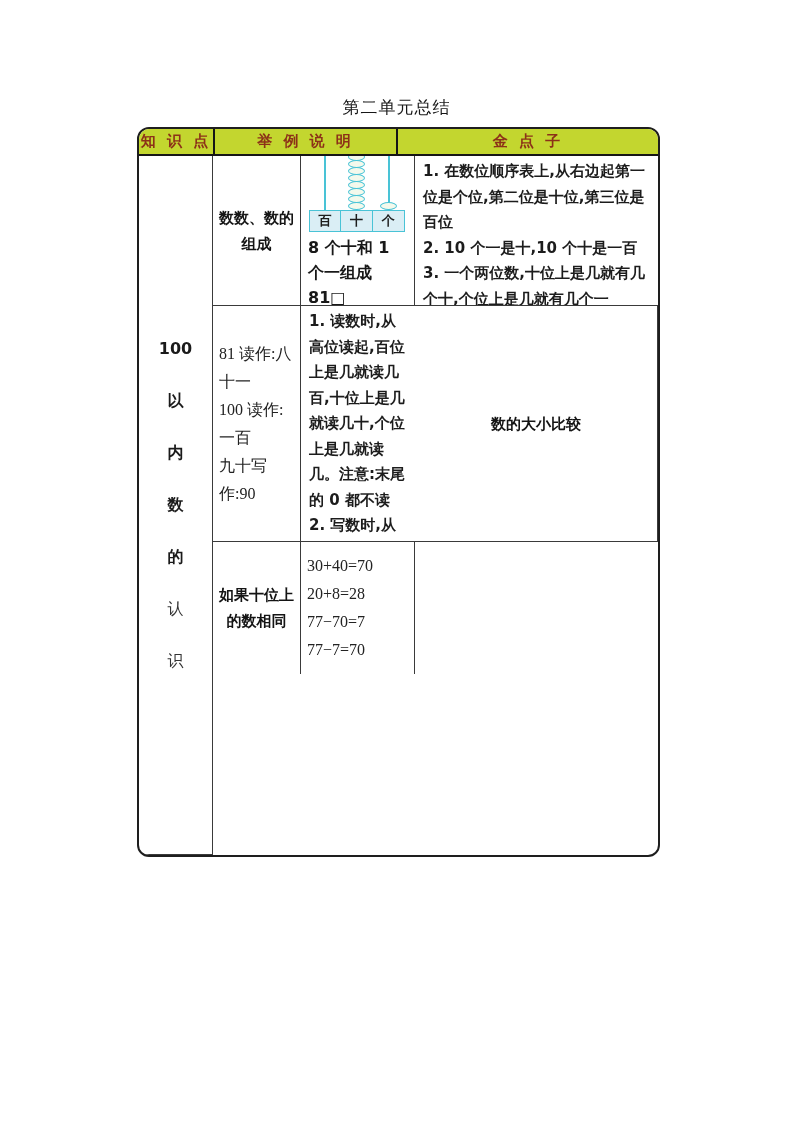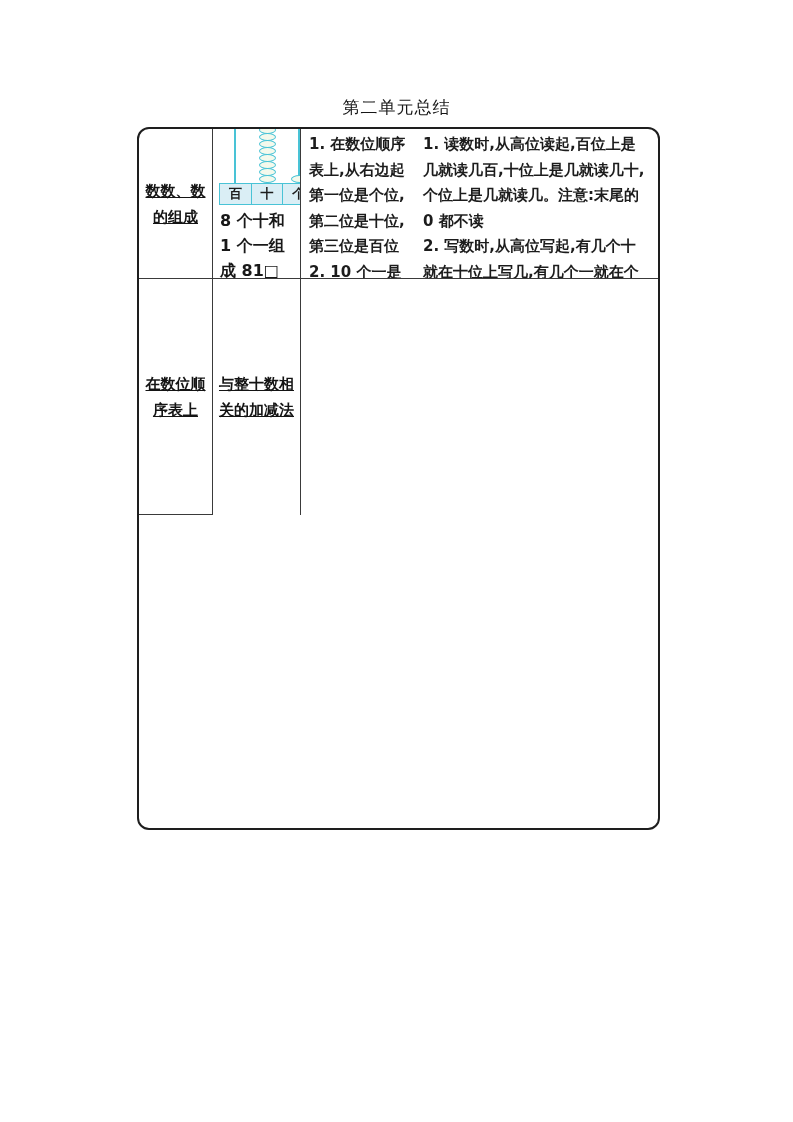--- a/index.html
+++ b/index.html
@@ -36,21 +36,21 @@
     grid-template-rows:150px 236px 132px 181px;
   }
   .cell{box-sizing:border-box;border-right:1.5px solid #3a3a3a;border-bottom:1.5px solid #3a3a3a;overflow:hidden;}
   .no-right{border-right:none;}
   .no-bottom{border-bottom:none;}
   .knowledge-cell{grid-row:1/5;display:flex;align-items:center;justify-content:center;}
   .kv{text-align:center;font-size:16px;line-height:26px;font-weight:700;color:#1a1a1a;white-space:pre-line;}
   .kv .light{font-weight:400;color:#333;}
   .category-cell{
     display:flex;align-items:center;justify-content:center;text-align:center;
-    font-weight:700;font-size:15px;line-height:26px;padding:0 5px;color:#141414;text-decoration:underline;
+    font-weight:700;font-size:15px;line-height:26px;padding:0 5px;color:#141414;
   }
   .example-cell{
     display:flex;flex-direction:column;justify-content:center;
     padding:3px 6px;
     font-family:"Liberation Serif","DejaVu Serif",serif;
     font-size:16px;line-height:28px;color:#222;
   }
   .example-text{white-space:pre-line;}
   .tips-cell{
     padding:3px 8px 2px 8px;font-size:15px;line-height:25.5px;
@@ -81,23 +81,39 @@
 </style>
 </head>
 <body>
 
 <div class="page">
 
   <div class="title">第二单元总结</div>
 
   <div class="sheet">
 
+    <div class="header-row">
+      <div class="header-cell hc1">知 识 点</div>
+      <div class="header-cell hc2">举 例 说 明</div>
+      <div class="header-cell hc3">金 点 子</div>
+    </div>
 
     <div class="body-grid">
 
+      <div class="cell knowledge-cell">
+        <div class="kv">
+          <div>100</div>
+          <div>以</div>
+          <div>内</div>
+          <div>数</div>
+          <div>的</div>
+          <div class="light">认</div>
+          <div class="light">识</div>
+        </div>
+      </div>
 
       <div class="cell category-cell">数数、数的组成</div>
       <div class="cell example-cell">
         <div class="abacus">
           <div class="rods">
             <div class="rod" style="left:15px"></div>
             <div class="rod" style="left:47px"></div>
             <div class="rod" style="left:79px"></div>
           <div class="bead" style="left: 39.5px; bottom: 0px;"></div>
               <div class="bead" style="left: 39.5px; bottom: 7px;"></div>
@@ -116,24 +132,35 @@
           </div>
         </div>
         <div class="caption">8 个十和 1 个一组成 81□</div>
       </div>
       <div class="cell tips-cell no-right">
         <div class="tips-text">1. 在数位顺序表上,从右边起第一位是个位,第二位是十位,第三位是百位
 2. 10 个一是十,10 个十是一百
 3. 一个两位数,十位上是几就有几个十,个位上是几就有几个一</div>
       </div>
 
+      <div class="cell example-cell">
+        <div class="example-text">81 读作:八十一
+100 读作:一百
+九十写作:90</div>
+      </div>
       <div class="cell tips-cell no-right">
         <div class="tips-text">1. 读数时,从高位读起,百位上是几就读几百,十位上是几就读几十,个位上是几就读几。注意:末尾的 0 都不读
 2. 写数时,从高位写起,有几个十就在十位上写几,有几个一就在个位上写几。除最高位外,哪一位上一个计数单位也没有,就写 0 占位</div>
       </div>
 
-      <div class="cell category-cell">在数位顺序表上</div>
+      <div class="cell category-cell">数的大小比较</div>
 
-      <div class="cell category-cell no-bottom">与整十数相关的加减法</div>
+      <div class="cell category-cell no-bottom">如果十位上的数相同</div>
+      <div class="cell example-cell no-bottom">
+        <div class="example-text">30+40=70
+20+8=28
+77−70=7
+77−7=70</div>
+      </div>
 
     </div>
   </div>
 </div>
 
 </body></html>

